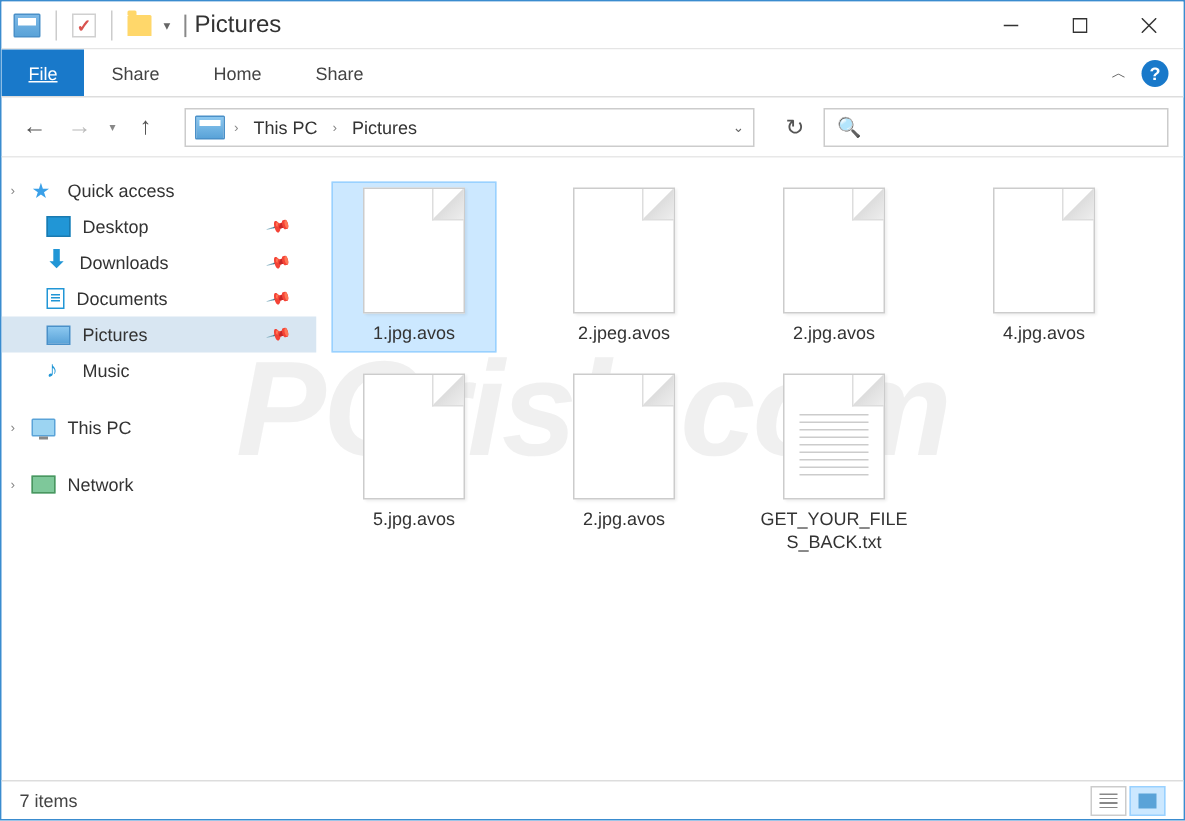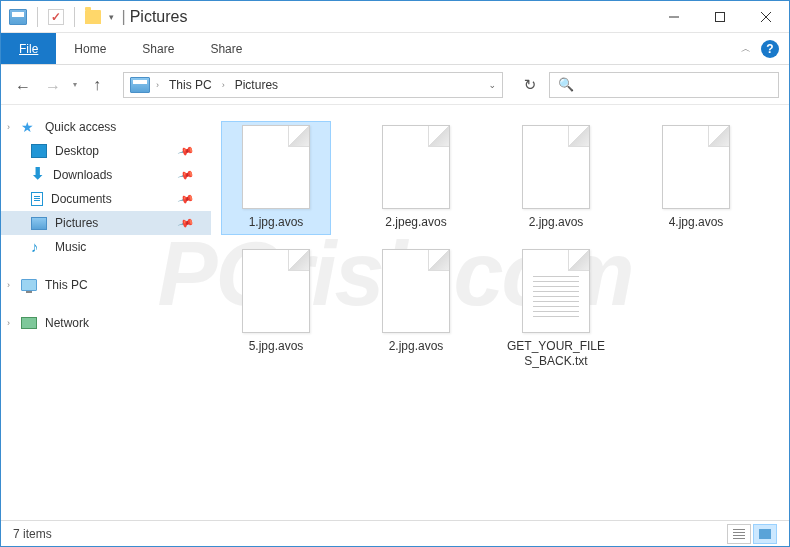--- a/index.html
+++ b/index.html
@@ -113,22 +113,22 @@
       <svg width="10" height="10">
           <line x1="0" y1="0" x2="10" y2="10" stroke="currentColor" stroke-width="1"></line>
           <line x1="10" y1="0" x2="0" y2="10" stroke="currentColor" stroke-width="1"></line>
         </svg>
     </div>
   </div>
 </div>
 
 <div class="ribbon">
   <div class="ribbon-file">File</div>
+  <div class="ribbon-tab">Share</div>
   <div class="ribbon-tab">Home</div>
-  <div class="ribbon-tab">Share</div>
   <div class="ribbon-tab">Share</div>
   <div class="ribbon-right">
     <span class="ribbon-caret">︿</span>
     <span class="ribbon-help">?</span>
   </div>
 </div>
 
 <div class="navbar">
   <div class="nav-arrow">←</div>
   <div class="nav-arrow disabled">→</div>

